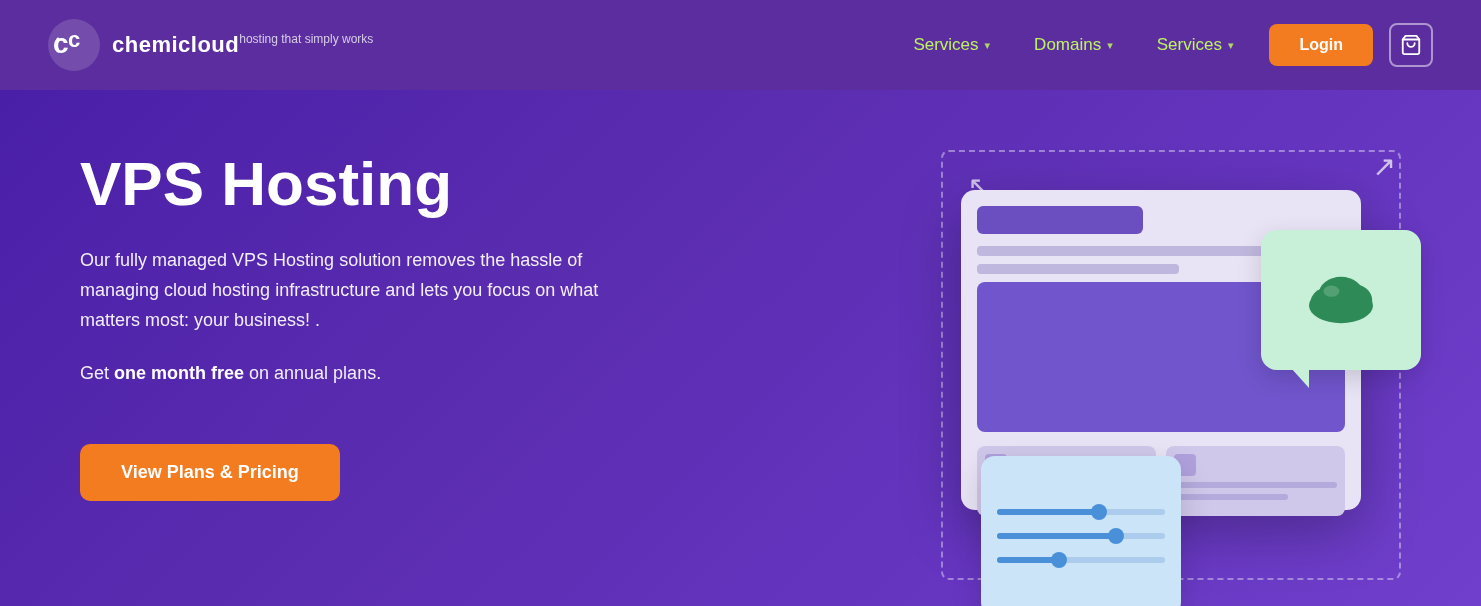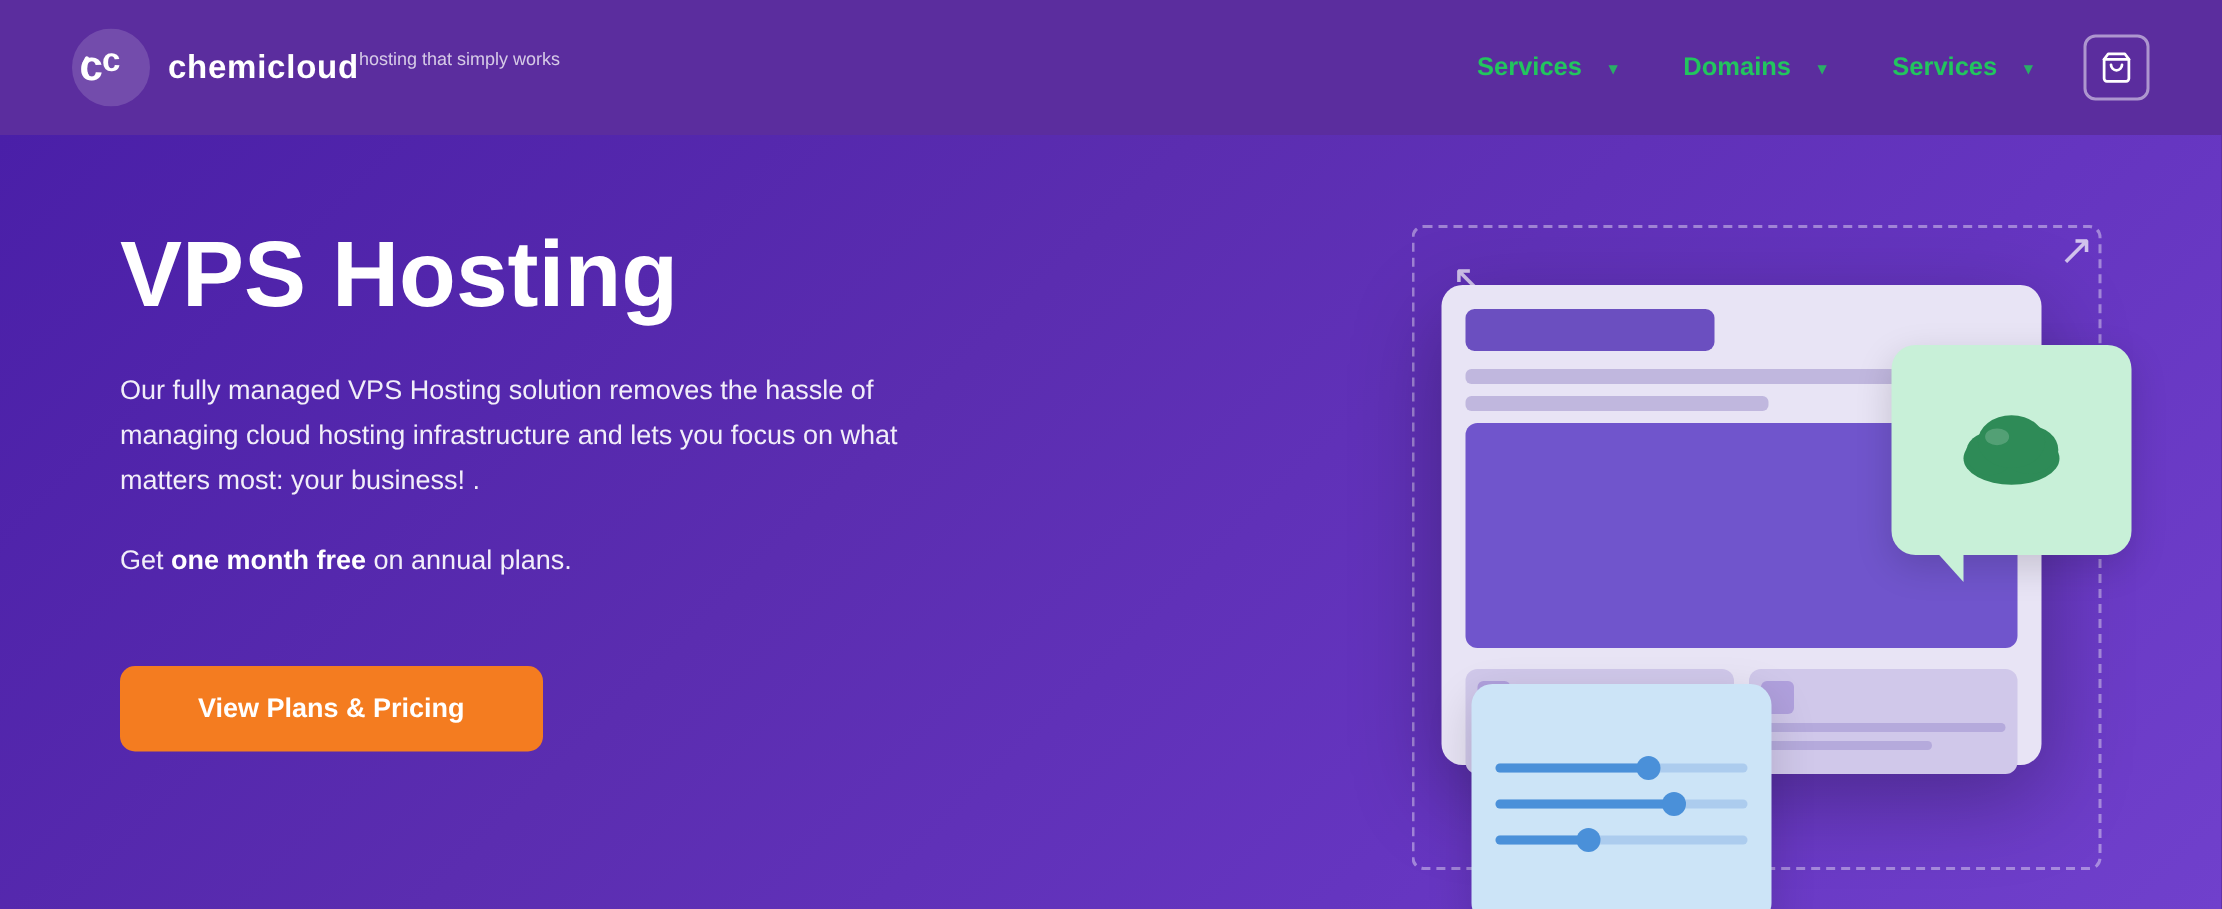--- a/index.html
+++ b/index.html
@@ -49,28 +49,28 @@
       font-size: 12px;
     }
 
     .nav-links {
       display: flex;
       align-items: center;
       gap: 8px;
     }
 
     .nav-item {
-      color: #22c55e;
+      color: #bef264;
       font-size: 17px;
-      font-weight: 700;
+      font-weight: 400;
       padding: 10px 18px;
       cursor: pointer;
       display: flex;
       align-items: center;
-      gap: 18px;
+      gap: 6px;
       text-decoration: none;
       white-space: nowrap;
     }
 
     .nav-item .chevron {
       font-size: 11px;
       opacity: 0.85;
     }
 
     .login-btn {
@@ -141,21 +141,21 @@
       color: #fff;
     }
 
     .cta-btn {
       background: #f47c20;
       color: #fff;
       font-size: 18px;
       font-weight: 700;
       border: none;
       border-radius: 10px;
-      padding: 18px 52px;
+      padding: 18px 41px;
       cursor: pointer;
       display: inline-block;
     }
 
     
     .hero-illustration {
       position: absolute;
       right: 0;
       top: 0;
       width: 760px;
@@ -360,20 +360,21 @@
       <span class="chevron">▾</span>
     </a>
     <a class="nav-item">
       <span>Domains</span>
       <span class="chevron">▾</span>
     </a>
     <a class="nav-item">
       <span>Services</span>
       <span class="chevron">▾</span>
     </a>
+    <button class="login-btn">Login</button>
     <div class="cart-icon-wrap">
       <svg width="22" height="22" viewBox="0 0 24 24" fill="none" stroke="white" stroke-width="2" stroke-linecap="round" stroke-linejoin="round">
         <path d="M6 2L3 6v14a2 2 0 002 2h14a2 2 0 002-2V6l-3-4z"></path>
         <line x1="3" y1="6" x2="21" y2="6"></line>
         <path d="M16 10a4 4 0 01-8 0"></path>
       </svg>
     </div>
   </div>
 </nav>
 

